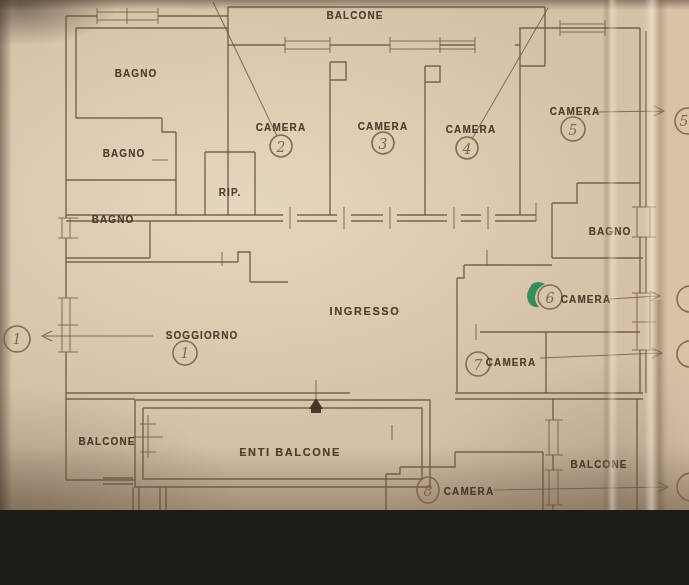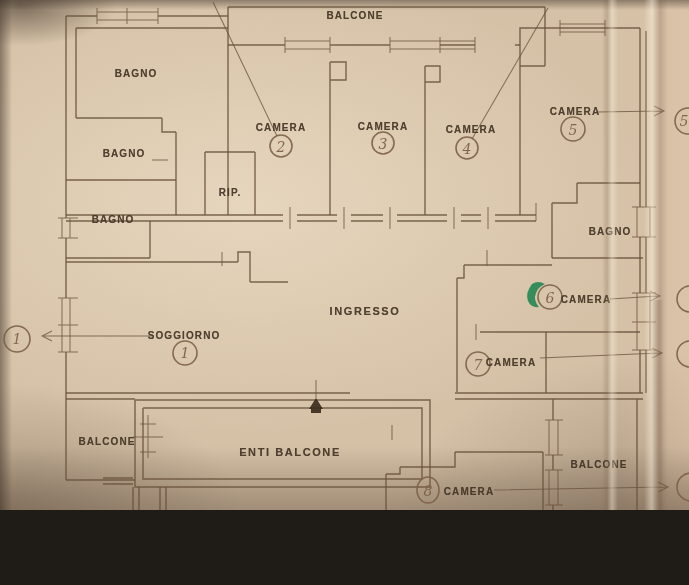--- a/index.html
+++ b/index.html
@@ -168,21 +168,21 @@
   <div class="lbl" style="left:136px;top:73px">BAGNO</div>
   <div class="lbl" style="left:124px;top:153px">BAGNO</div>
   <div class="lbl" style="left:113px;top:219px">BAGNO</div>
   <div class="lbl" style="left:230px;top:192px">RIP.</div>
   <div class="lbl" style="left:281px;top:127px">CAMERA</div>
   <div class="lbl" style="left:383px;top:126px">CAMERA</div>
   <div class="lbl" style="left:471px;top:129px">CAMERA</div>
   <div class="lbl" style="left:575px;top:111px">CAMERA</div>
   <div class="lbl" style="left:610px;top:231px">BAGNO</div>
   <div class="lbl big" style="left:365px;top:311px">INGRESSO</div>
-  <div class="lbl" style="left:184px;top:335px">SOGGIORNO</div>
+  <div class="lbl" style="left:202px;top:335px">SOGGIORNO</div>
   <div class="lbl" style="left:586px;top:299px">CAMERA</div>
   <div class="lbl" style="left:511px;top:362px">CAMERA</div>
   <div class="lbl" style="left:107px;top:441px">BALCONE</div>
   <div class="lbl big" style="left:290px;top:452px">ENTI BALCONE</div>
   <div class="lbl" style="left:469px;top:491px">CAMERA</div>
   <div class="lbl" style="left:599px;top:464px">BALCONE</div>
 
   <div class="num" style="left:185px;top:353px">1</div>
   <div class="num" style="left:281px;top:147px">2</div>
   <div class="num" style="left:383px;top:144px">3</div>

